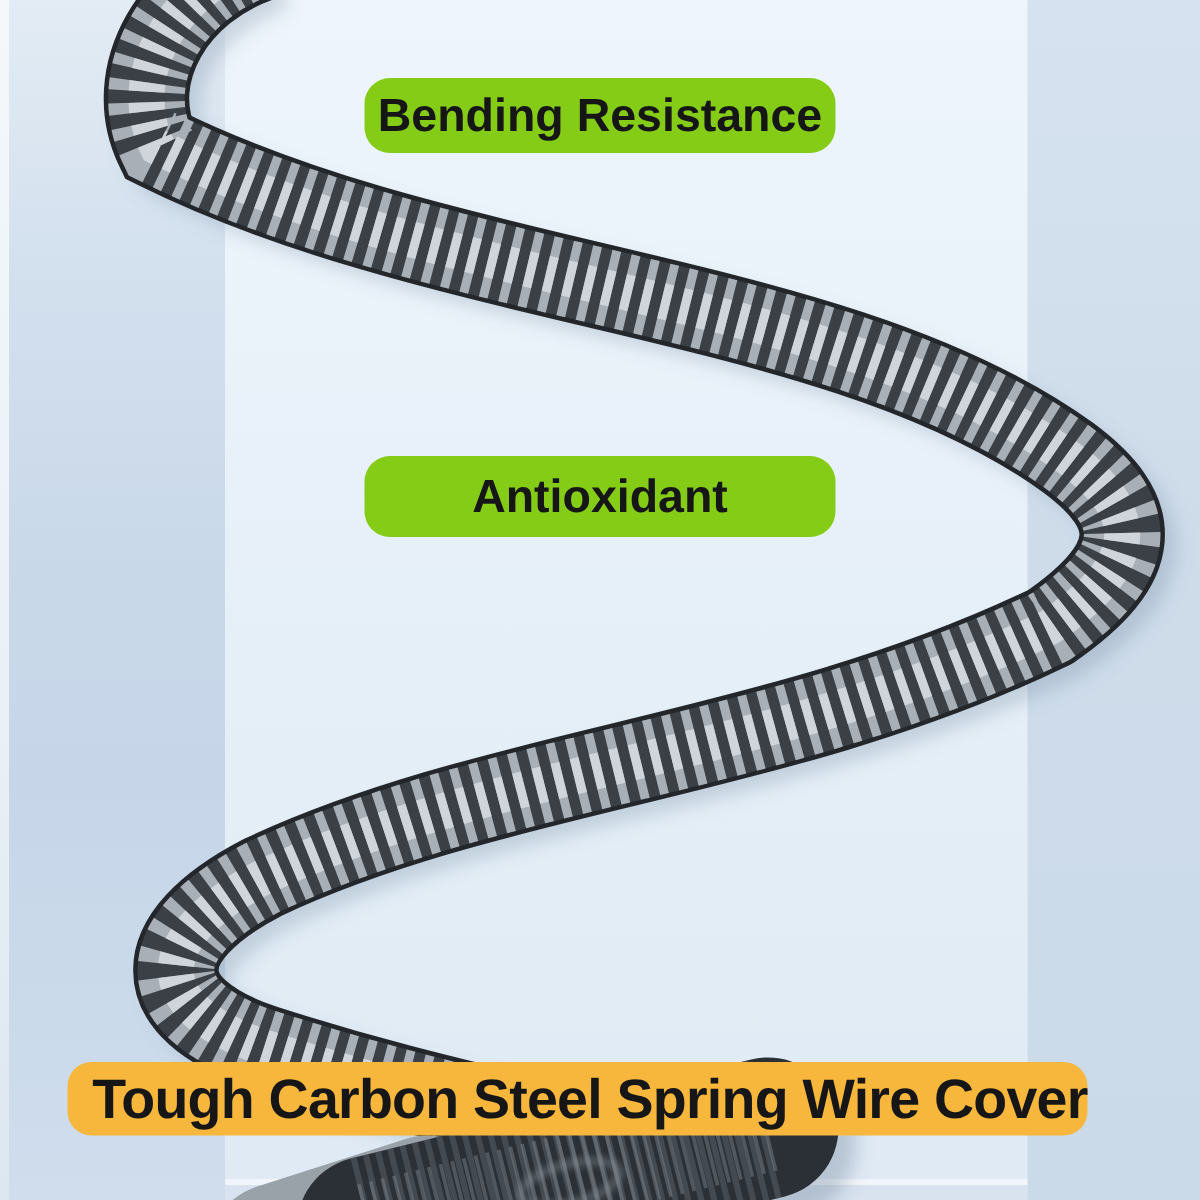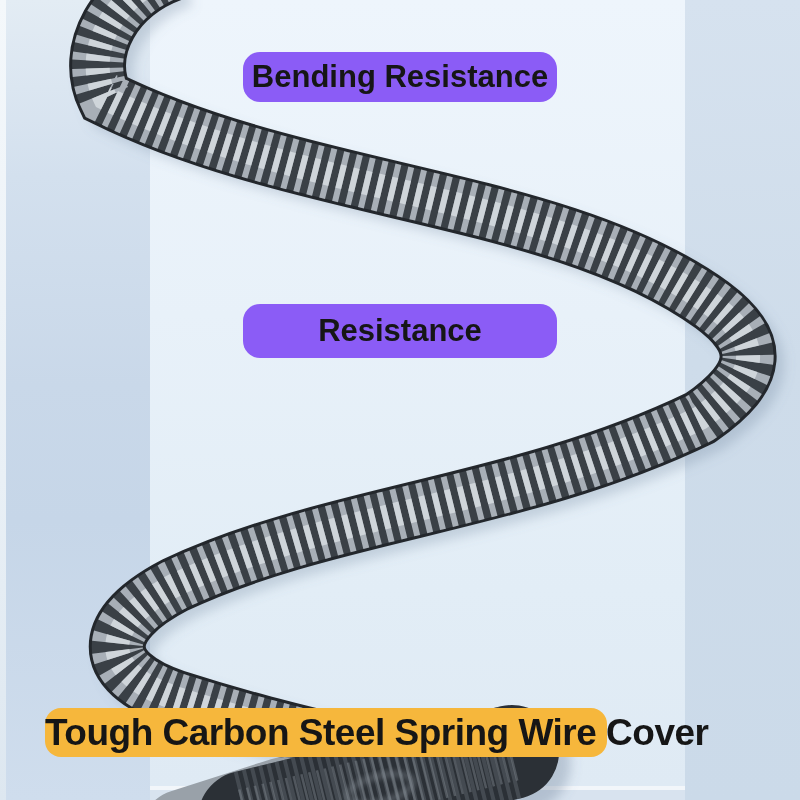--- a/index.html
+++ b/index.html
@@ -32,33 +32,33 @@
   }
   .panel-bottom{
     position:absolute;left:150px;top:790px;width:535px;height:10px;background:#d8e3ef;
   }
 
   .cable-svg{position:absolute;left:0;top:0;width:800px;height:800px;pointer-events:none;}
 
   
   .badge{
     position:absolute;left:243px;width:314px;
-    background:#8b5cf6;border-radius:17px;
+    background:#84cc16;border-radius:17px;
     display:flex;align-items:center;justify-content:center;
     color:#161616;font-weight:700;font-size:31px;letter-spacing:0px;
     white-space:nowrap;
   }
   .badge-1{top:52px;height:50px;}
   .badge-2{top:304px;height:54px;}
   .badge-3{top:573px;height:55px;}
 
   .banner{
-    position:absolute;left:45px;top:708px;width:562px;height:49px;
+    position:absolute;left:45px;top:708px;width:680px;height:49px;
     background:#F6B73C;border-radius:16px;
-    display:flex;align-items:center;justify-content:flex-start;
+    display:flex;align-items:center;justify-content:flex-end;
     color:#161616;font-weight:700;font-size:37px;letter-spacing:-0.5px;
     white-space:nowrap;
   }
 </style>
 </head>
 <body>
 
 <div class="stage">
 
   <div class="bg-left"></div>
@@ -123,20 +123,20 @@
       <path d="M 245 818 L 512 752" fill="none" stroke="#596067" opacity="0.55" stroke-width="94" stroke-dasharray="4 4.4"></path>
       <path d="M 245 818 L 512 752" fill="none" stroke="#8b939b" opacity="0.40" stroke-width="58" stroke-dasharray="2.5 5.5"></path>
       <ellipse cx="380" cy="789" rx="34" ry="13" transform="rotate(-14 380 789)" fill="none" stroke="#9aa2aa" stroke-width="2.5" opacity="0.85" filter="url(#soft3)"></ellipse>
     </g>
   </svg>
 
   <div class="badge badge-1">
     <span>Bending Resistance</span>
   </div>
   <div class="badge badge-2">
-    <span>Resistance</span>
+    <span>Antioxidant</span>
   </div>
 
   <div class="banner">
     <span>Tough Carbon Steel Spring Wire Cover</span>
   </div>
 
 </div>
 
 </body></html>

